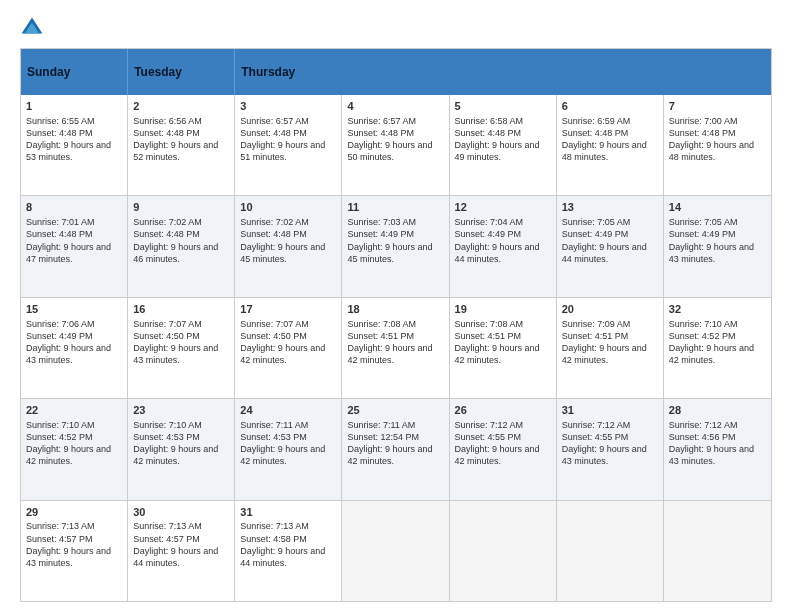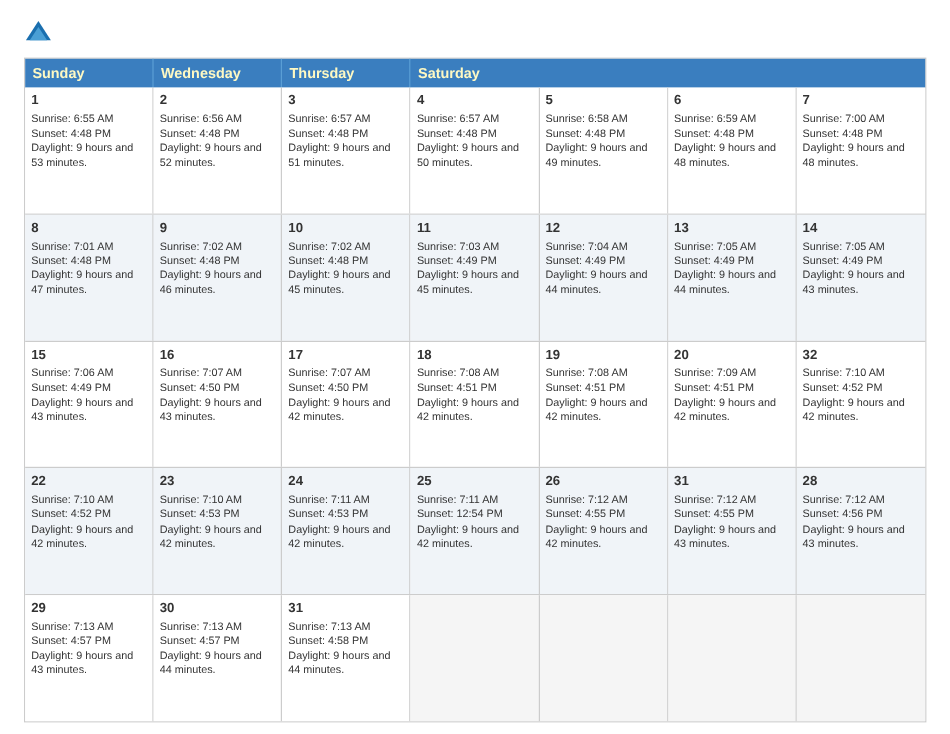--- a/index.html
+++ b/index.html
@@ -57,24 +57,24 @@
       display: flex;
       flex-direction: column;
       border: 1px solid #ccc;
     }
     .cal-header {
       display: grid;
       grid-template-columns: repeat(7, 1fr);
       background: #3a7ebf;
     }
     .cal-header-cell {
-      color: #fef9c3;
+      color: #0f172a;
       font-weight: bold;
       font-size: 12px;
-      padding: 5px 6px;
+      padding: 16px 6px;
       text-align: left;
       border-right: 1px solid #5a9ed5;
     }
     .cal-header-cell:last-child { border-right: none; }
     .cal-body {
       flex: 1;
       display: flex;
       flex-direction: column;
     }
     .cal-row {
@@ -121,23 +121,22 @@
     </div>
     <div class="title-block">
       <div class="month-title"></div>
       <div class="location"></div>
     </div>
   </div>
 
   <div class="calendar">
     <div class="cal-header" id="cal-header">
         <div class="cal-header-cell">Sunday</div>
-        <div class="cal-header-cell">Wednesday</div>
+        <div class="cal-header-cell">Tuesday</div>
         <div class="cal-header-cell">Thursday</div>
-        <div class="cal-header-cell">Saturday</div>
       </div>
     <div class="cal-body" id="cal-body">
         <div class="cal-row">
           <div class="cal-cell"><span class="day-num">1</span><span>Sunrise: 6:55 AM</span><br><span>Sunset: 4:48 PM</span><br><span>Daylight: 9 hours and 53 minutes.</span></div>
           <div class="cal-cell"><span class="day-num">2</span><span>Sunrise: 6:56 AM</span><br><span>Sunset: 4:48 PM</span><br><span>Daylight: 9 hours and 52 minutes.</span></div>
           <div class="cal-cell"><span class="day-num">3</span><span>Sunrise: 6:57 AM</span><br><span>Sunset: 4:48 PM</span><br><span>Daylight: 9 hours and 51 minutes.</span></div>
           <div class="cal-cell"><span class="day-num">4</span><span>Sunrise: 6:57 AM</span><br><span>Sunset: 4:48 PM</span><br><span>Daylight: 9 hours and 50 minutes.</span></div>
           <div class="cal-cell"><span class="day-num">5</span><span>Sunrise: 6:58 AM</span><br><span>Sunset: 4:48 PM</span><br><span>Daylight: 9 hours and 49 minutes.</span></div>
           <div class="cal-cell"><span class="day-num">6</span><span>Sunrise: 6:59 AM</span><br><span>Sunset: 4:48 PM</span><br><span>Daylight: 9 hours and 48 minutes.</span></div>
           <div class="cal-cell"><span class="day-num">7</span><span>Sunrise: 7:00 AM</span><br><span>Sunset: 4:48 PM</span><br><span>Daylight: 9 hours and 48 minutes.</span></div>

